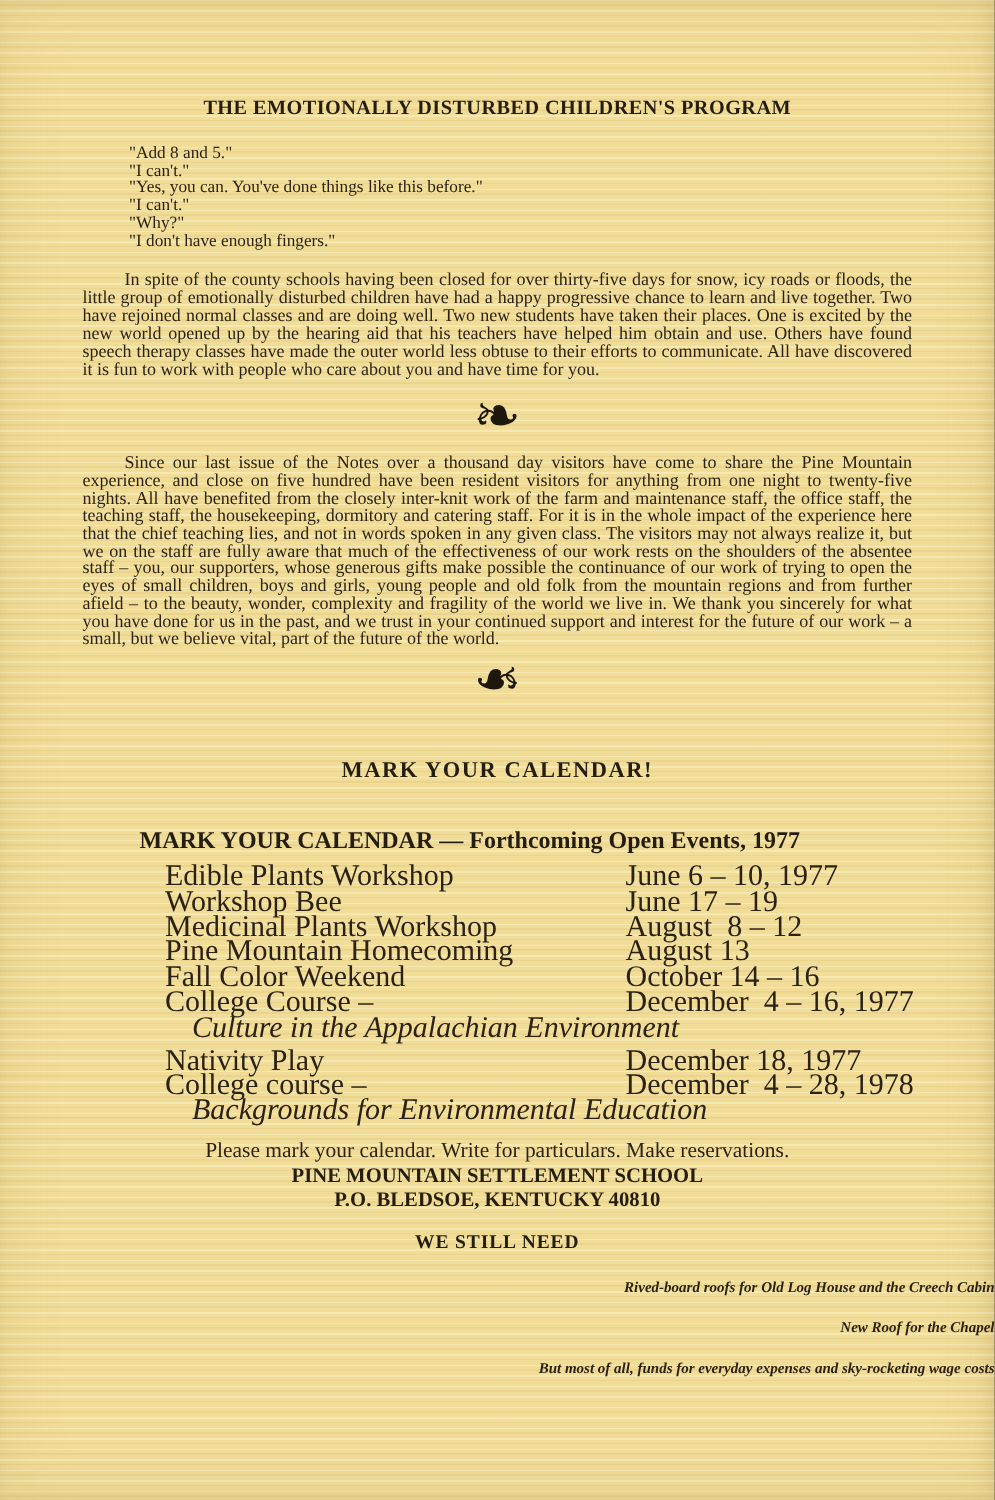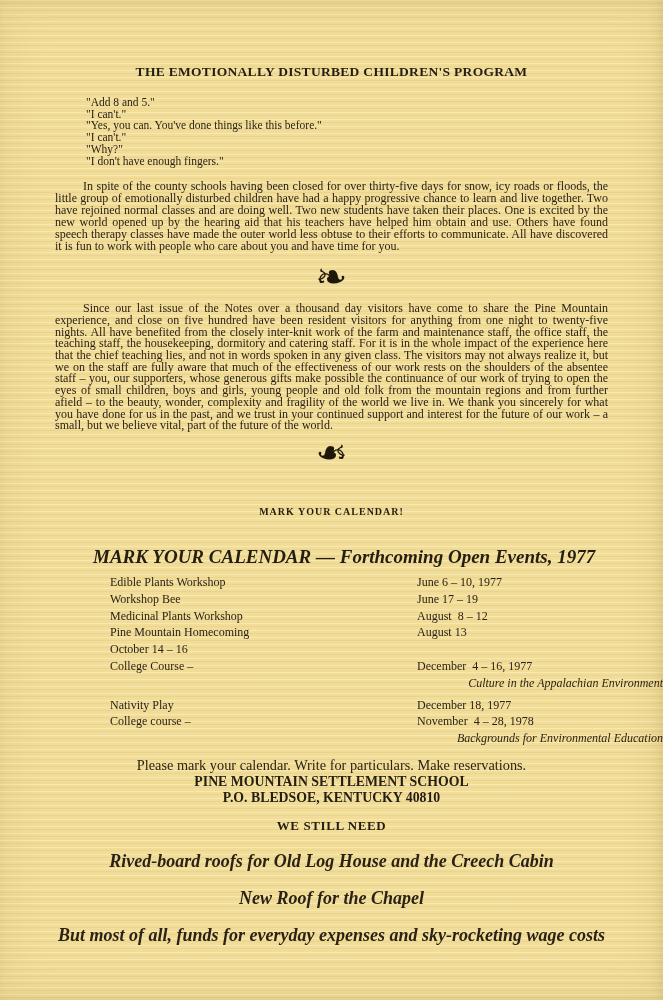--- a/index.html
+++ b/index.html
@@ -40,38 +40,36 @@
     margin-top:2px;
     text-align:center;
     font-family:"DejaVu Sans",sans-serif;
     font-size:38px;line-height:46px;
     color:#1d170c;
   }
   .ornament.flipped{transform:scaleX(-1);margin-top:0;line-height:42px;}
   .cal-small{
     margin:32px 0 0 0;
     text-align:center;
-    font-size:10px;font-weight:bold;letter-spacing:1px;
+    font-size:15px;font-weight:bold;letter-spacing:1px;
     color:#241d10;
   }
   .cal-main{
     margin:29px 0 0 93px;
-    font-size:19px;font-weight:bold;
+    font-size:16px;font-weight:bold;
     color:#241d10;
-    font-style:italic;
   }
-  .events{margin:6px 0 0 110px;font-size:12px;font-family:Liberation Serif, serif;}
+  .events{margin:6px 0 0 110px;font-size:20px;font-family:Liberation Serif, serif;}
   .event-row{display:flex;line-height:16.8px;}
   .event-name{width:307px;flex:none;}
   .event-date{white-space:pre;}
   .event-subtitle{
     margin-left:18px;
     font-style:italic;
     line-height:16.8px;
-    text-align:right;
   }
   .event-subtitle + .event-row{margin-top:5px;}
   .cal-note{
     margin:10px 0 0 0;
     text-align:center;
     font-size:14.3px;
   }
   .contact{
     text-align:center;
     font-weight:bold;
@@ -79,22 +77,22 @@
     color:#241d10;
   }
   .needs-heading{
     margin:13px 0 0 0;
     text-align:center;
     font-size:13px;font-weight:bold;letter-spacing:0.6px;
     color:#241d10;
   }
   .need-item{
     margin-top:16px;
-    text-align:center;
-    font-size:18px;font-weight:bold;font-style:italic;
+    text-align:right;
+    font-size:10px;font-weight:bold;font-style:italic;
   }
   .need-item:first-child{margin-top:17px;}
 </style>
 </head>
 <body>
 
 <div class="page">
   <h1 class="title">THE EMOTIONALLY DISTURBED CHILDREN'S PROGRAM</h1>
 
   <div class="dialogue" id="dialogue">
@@ -129,34 +127,35 @@
       </div>
       <div class="event-row">
         <span class="event-name">Medicinal Plants Workshop</span>
         <span class="event-date">August  8 – 12</span>
       </div>
       <div class="event-row">
         <span class="event-name">Pine Mountain Homecoming</span>
         <span class="event-date">August 13</span>
       </div>
       <div class="event-row">
+        <span class="event-name">Fall Color Weekend</span>
         <span class="event-date">October 14 – 16</span>
       </div>
       <div class="event-row">
         <span class="event-name">College Course –</span>
         <span class="event-date">December  4 – 16, 1977</span>
       </div>
       <div class="event-subtitle">Culture in the Appalachian Environment</div>
       <div class="event-row">
         <span class="event-name">Nativity Play</span>
         <span class="event-date">December 18, 1977</span>
       </div>
       <div class="event-row">
         <span class="event-name">College course –</span>
-        <span class="event-date">November  4 – 28, 1978</span>
+        <span class="event-date">December  4 – 28, 1978</span>
       </div>
       <div class="event-subtitle">Backgrounds for Environmental Education</div>
     </div>
 
   <p class="cal-note">Please mark your calendar. Write for particulars. Make reservations.</p>
 
   <div class="contact">
     <div>PINE MOUNTAIN SETTLEMENT SCHOOL</div>
     <div>P.O. BLEDSOE, KENTUCKY 40810</div>
   </div>

